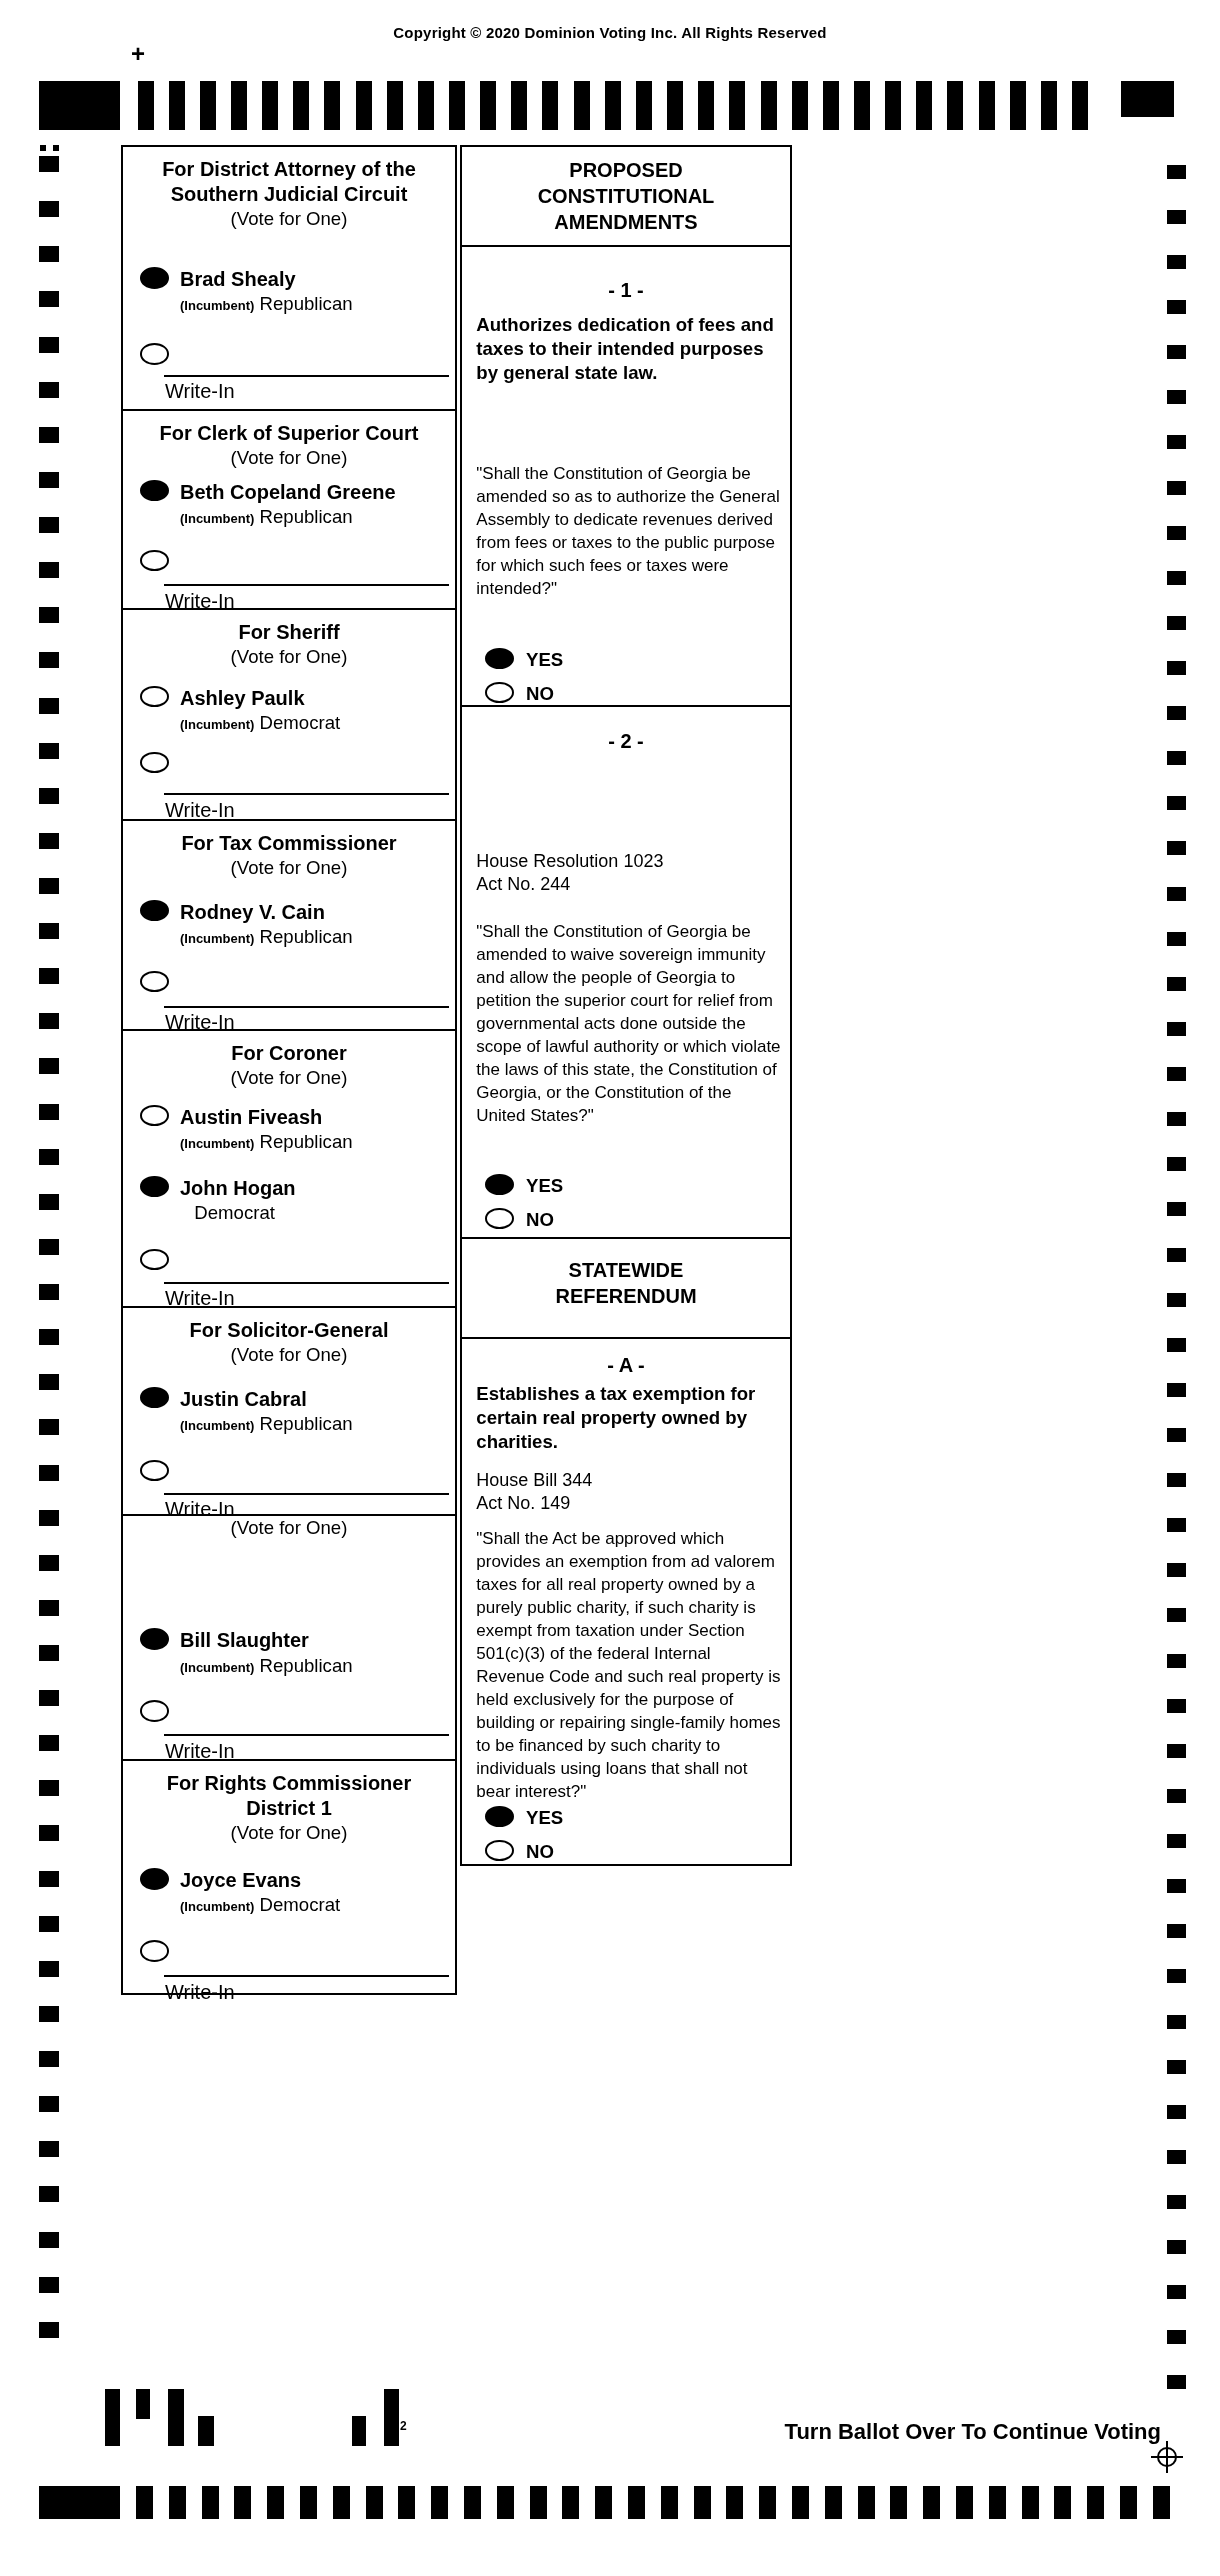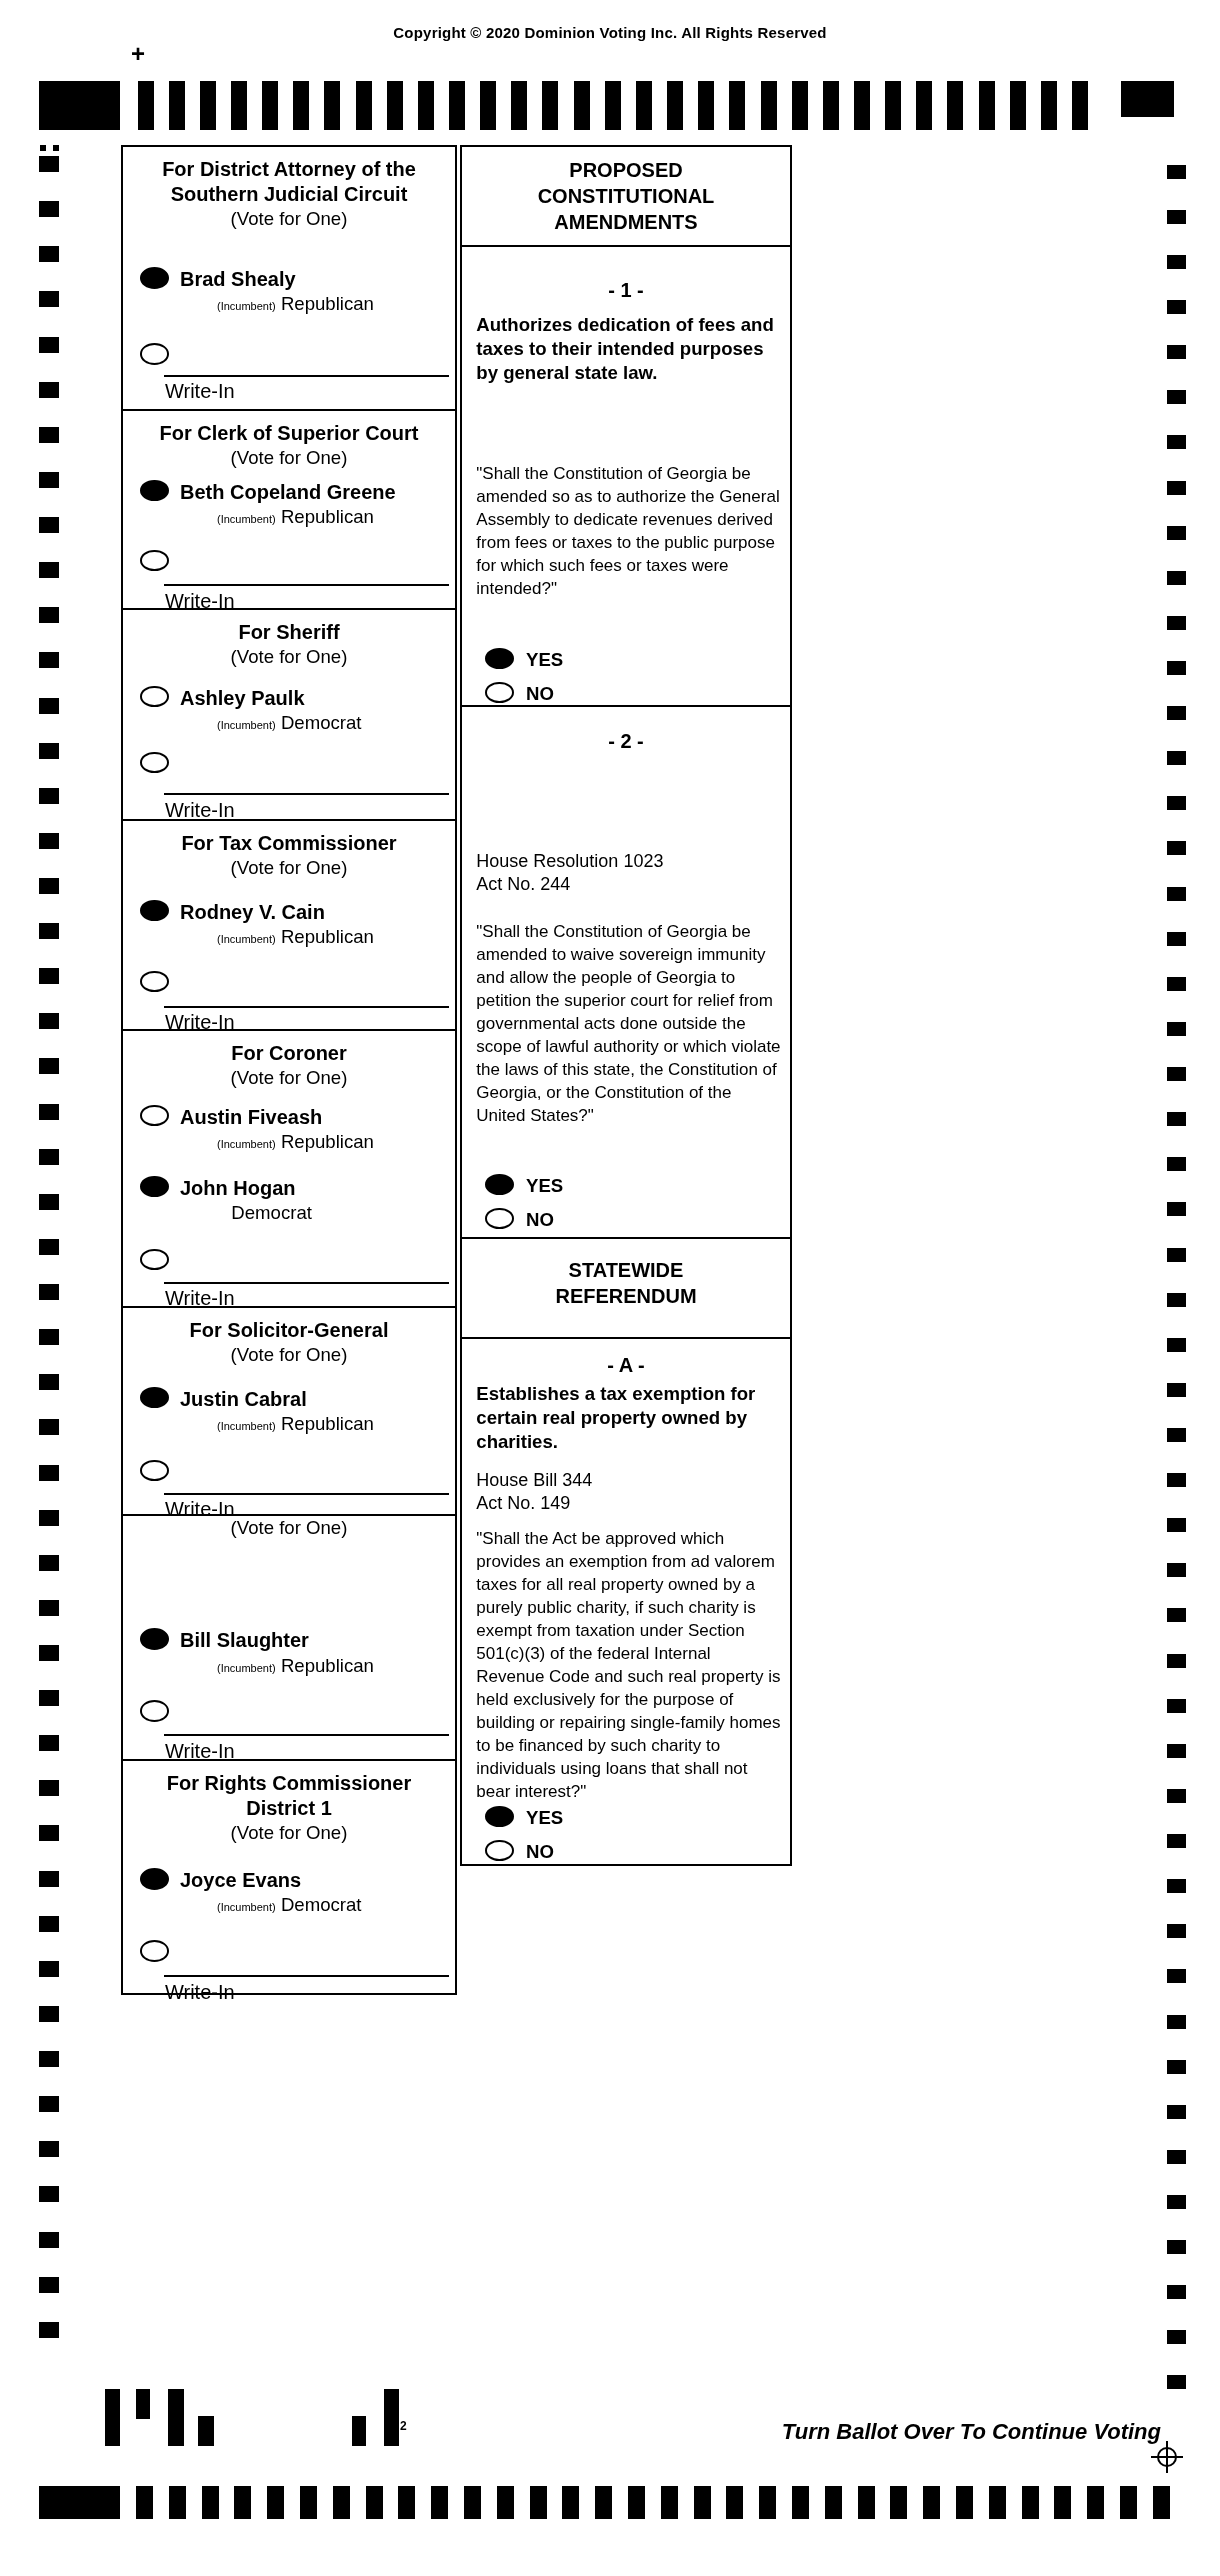--- a/index.html
+++ b/index.html
@@ -16,34 +16,34 @@
   
   .ctitle{padding-top:10px;text-align:center;font-weight:bold;font-size:20px;line-height:25px;}
   .votefor{text-align:center;font-size:18.6px;line-height:24px;}
   .cand{position:absolute;left:0;right:0;}
   .bubble{position:absolute;left:16.5px;top:0;width:29px;height:21.5px;border:2.1px solid #000;
           border-radius:50%;box-sizing:border-box;background:#fff;}
   .bubble.filled{background:#000;}
   .cinfo{margin-left:57px;}
   .cname{font-weight:bold;font-size:20px;line-height:24px;}
   .csub{margin-top:2.1px;font-size:18.6px;line-height:22px;}
-  .inc{font-weight:normal;font-size:11px;margin-left:37px;}
+  .inc{font-weight:bold;font-size:13px;}
   .wline{position:absolute;left:41px;right:5.7px;border-top:2.1px solid #000;}
   .wlabel{position:absolute;left:42px;font-weight:normal;font-size:20px;}
   
   .mhead{text-align:center;font-weight:bold;font-size:20px;line-height:26px;}
   .mnum{position:absolute;left:0;right:0;text-align:center;font-weight:bold;font-size:20px;}
   .msummary{position:absolute;left:14.3px;right:10px;font-weight:bold;font-size:18.6px;line-height:24px;}
   .mrefs{position:absolute;left:14.3px;right:10px;font-size:18px;line-height:23px;}
   .mquestion{position:absolute;left:14.3px;right:7.2px;font-size:17px;line-height:23px;}
   .yn{position:absolute;left:0;right:0;height:24px;}
   .yn .bubble{left:23px;}
   .ynlabel{margin-left:64px;font-weight:bold;font-size:18.6px;line-height:23px;}
   
-  .turnover{position:absolute;right:59px;top:2419px;font-weight:bold;font-size:22px;font-style:italic;}
+  .turnover{position:absolute;right:59px;top:2419px;font-weight:bold;font-size:22px;}
   .tinymark{position:absolute;left:400px;top:2419px;font-size:12px;font-weight:bold;}
   .crosshair{position:absolute;left:1154px;top:2444px;width:26px;height:26px;}
   .crosshair .ring{position:absolute;left:2.9px;top:2.9px;width:20px;height:20px;border:2.1px solid #000;
                    border-radius:50%;box-sizing:border-box;}
   .crosshair .hline{position:absolute;left:-2.9px;top:11.5px;width:31.5px;height:2.9px;background:#000;}
   .crosshair .vline{position:absolute;left:11.5px;top:-2.9px;width:2.9px;height:31.5px;background:#000;}
   .mark{position:absolute;background:#000;}
 </style>
 </head>
 <body>

